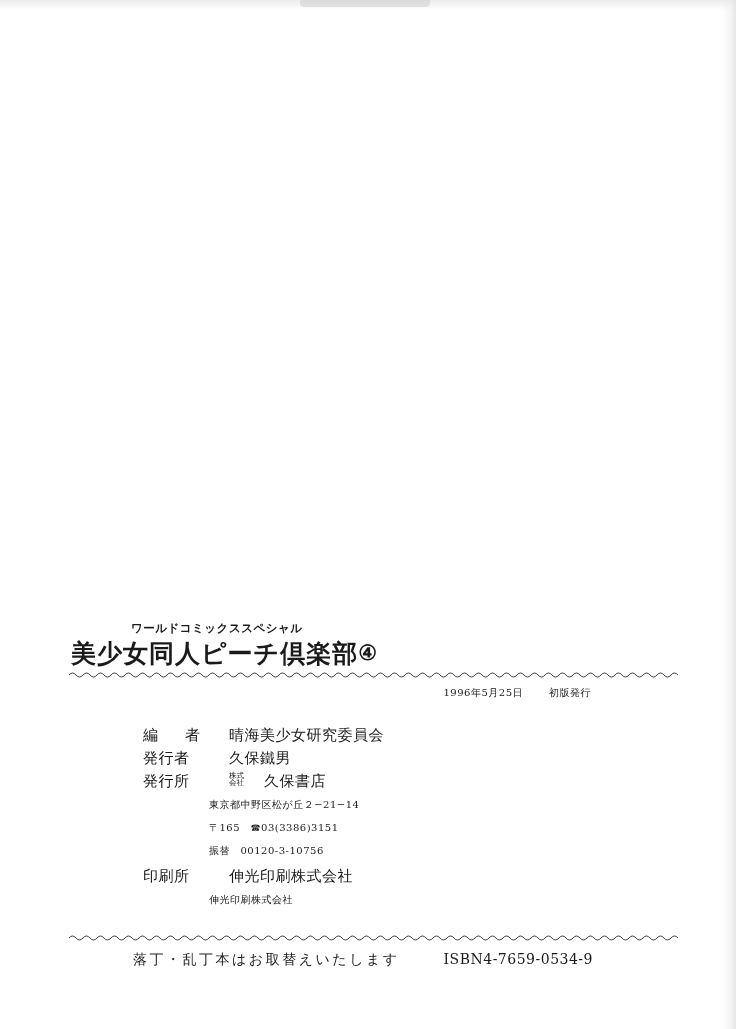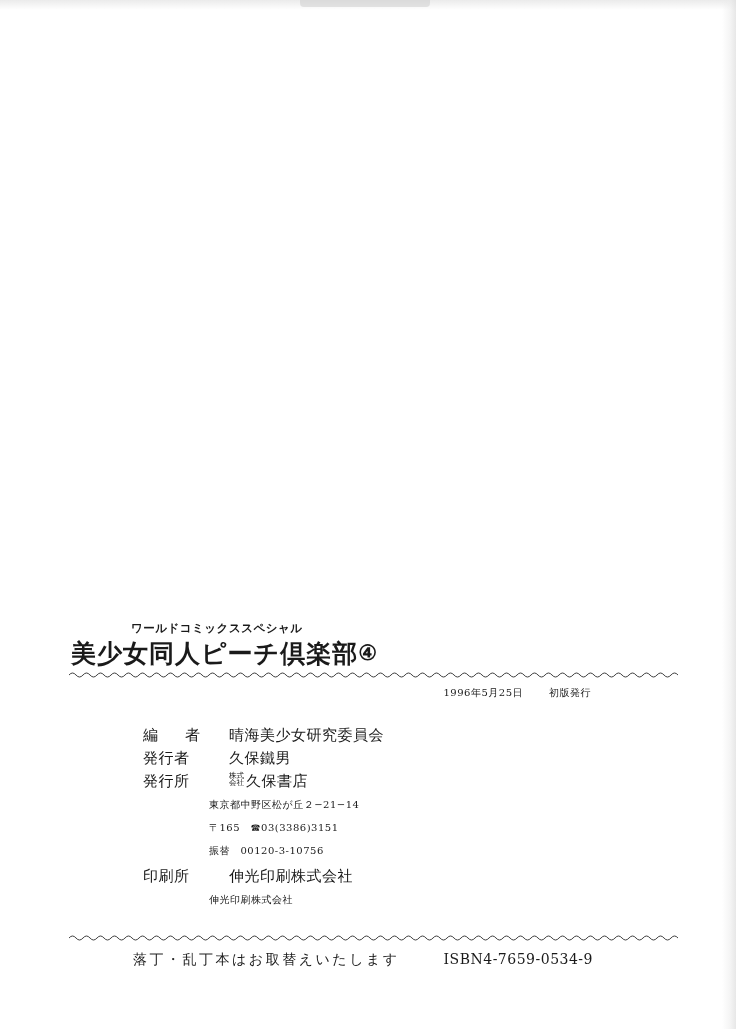--- a/index.html
+++ b/index.html
@@ -127,21 +127,21 @@
     letter-spacing: 0.5px;
     white-space: nowrap;
     font-size: 10px;
     line-height: 23px;
   }
   .tiny-corp {
     font-size: 7.5px;
     line-height: 7px;
     display: inline-block;
     vertical-align: 1px;
-    margin-right: 2px;
+    margin-right: 20px;
     text-align: center;
     letter-spacing: 0;
   }
   .tiny-corp span { display: block; }
 
   .bottom-rule-wrap {
     margin-top: 22px;
   }
 
   .footer-row {

